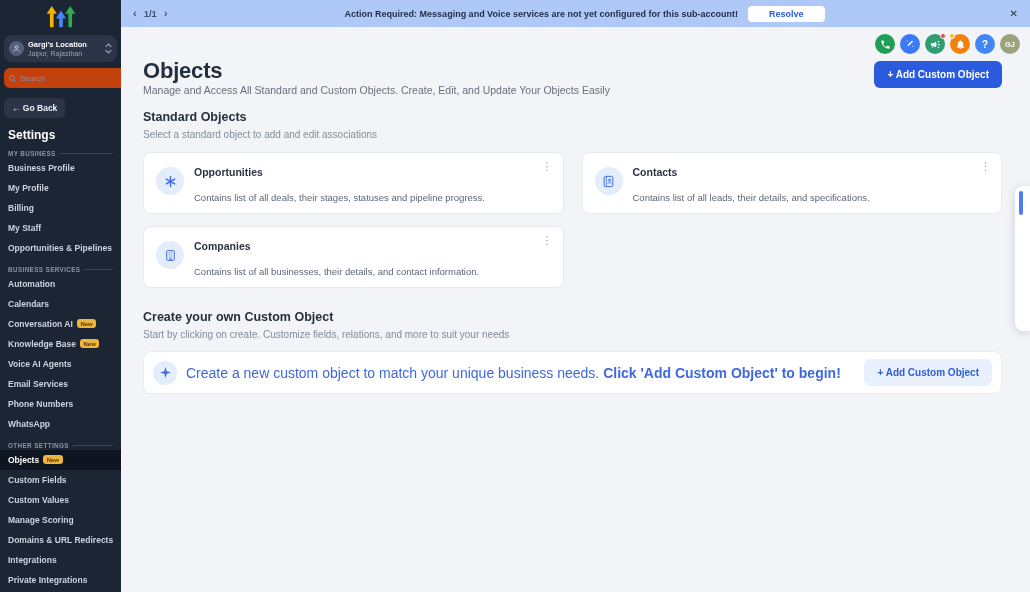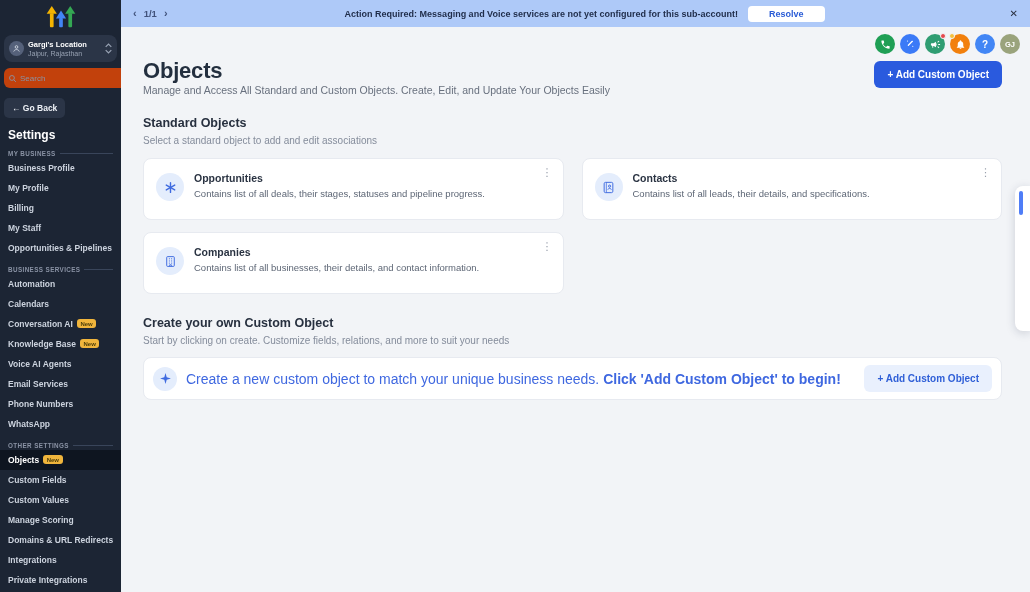--- a/index.html
+++ b/index.html
@@ -51,28 +51,28 @@
   .dot-gold { background:#f5c13d; top:-1px; left:-1px; }
 
   .page-head { display:flex; justify-content:space-between; align-items:flex-start; padding:4px 28px 0 22px; }
   .page-title { font-size:22px; font-weight:600; color:#232f3f; letter-spacing:-.2px; }
   .page-sub { font-size:10.5px; color:#68707e; }
   .btn-primary { background:#2a5ade; color:#fff; font-size:10px; font-weight:600; padding:8px 13px; border-radius:6px; border:none; cursor:pointer; margin-top:3px; font-family:"Liberation Sans",sans-serif; white-space:nowrap; }
 
   .sec-head { padding:0 28px 0 22px; }
   .sec-title { font-size:12.5px; font-weight:700; color:#27303f; }
   .sec-sub { font-size:10px; color:#848c9b; margin-top:5px; }
-  .mt26 { margin-top:20px; }
+  .mt26 { margin-top:14px; }
   .mt22 { margin-top:22px; }
 
   .cards { display:grid; grid-template-columns:1fr 1fr; gap:12px 18px; margin:12px 28px 0 22px; }
   .card { background:#fff; border:1px solid #e7eaf0; border-radius:8px; padding:13px 12px; display:flex; gap:10px; position:relative; height:62px; cursor:pointer; }
   .card-icon { width:28px; height:28px; border-radius:50%; background:#e4edfc; display:flex; align-items:center; justify-content:center; flex-shrink:0; margin-top:1px; }
   .card-title { font-size:10.5px; font-weight:700; color:#2a3342; }
-  .card-desc { font-size:9.5px; color:#5d6675; margin-top:4px; line-height:1.25; }
+  .card-desc { font-size:9.5px; color:#5d6675; margin-top:14px; line-height:1.25; }
   .kebab { position:absolute; top:8px; right:10px; color:#9aa1ad; font-size:11px; line-height:1; cursor:pointer; letter-spacing:0; }
   .col1 { grid-column:1; }
 
   .cta-card { margin:11px 28px 0 22px; background:#fff; border:1px solid #e7eaf0; border-radius:8px; display:flex; align-items:center; padding:7px 9px; gap:9px; }
   .cta-icon { width:24px; height:24px; border-radius:50%; background:#e4edfc; display:flex; align-items:center; justify-content:center; flex-shrink:0; }
   .cta-text { font-size:14px; color:#3f68e0; }
   .cta-bold { font-weight:700; }
   .btn-light { margin-left:auto; background:#e9f0fd; color:#2f5fd7; font-size:10px; font-weight:600; padding:8px 13px; border-radius:6px; border:none; cursor:pointer; font-family:"Liberation Sans",sans-serif; white-space:nowrap; }
 
   .side-widget { position:absolute; right:0; top:186px; width:15px; height:145px; background:#fff; border-radius:8px 0 0 8px; box-shadow:0 2px 10px rgba(30,40,70,.18); cursor:pointer; }

